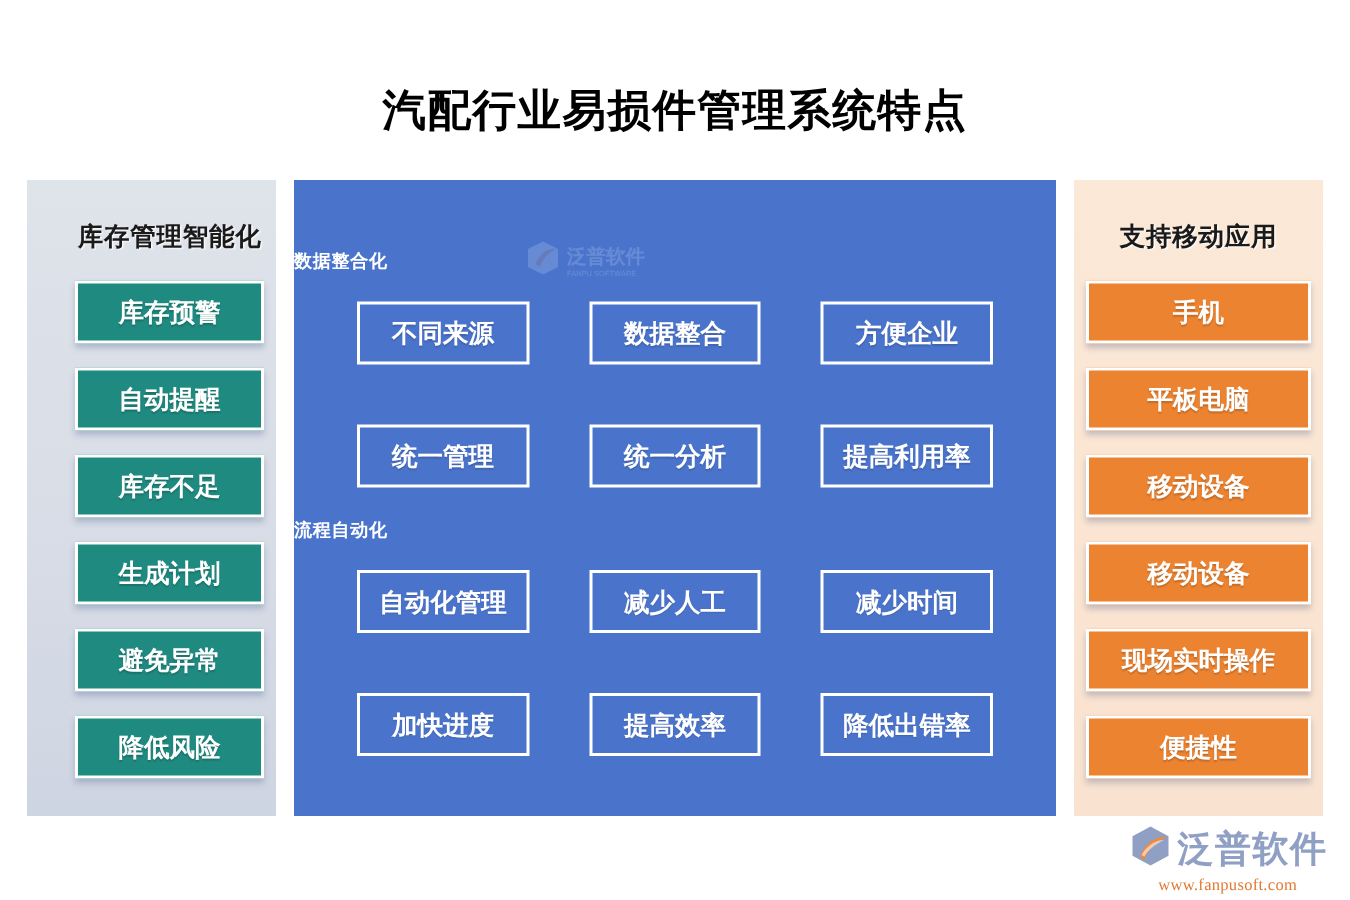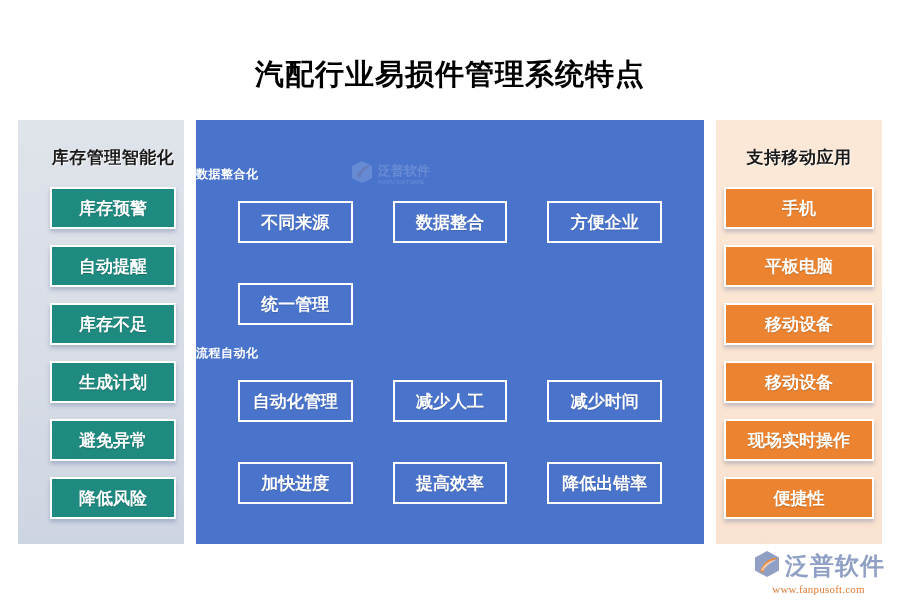--- a/index.html
+++ b/index.html
@@ -232,20 +232,26 @@
           <span>不同来源</span>
         </div>
         <div class="cell">
           <span>数据整合</span>
         </div>
         <div class="cell">
           <span>方便企业</span>
         </div>
         <div class="cell">
           <span>统一管理</span>
+        </div>
+        <div class="cell">
+          <span>统一分析</span>
+        </div>
+        <div class="cell">
+          <span>提高利用率</span>
         </div>
       </div>
     </div>
 
     <div class="center-section section-2">
       <div class="center-heading">流程自动化</div>
       <div class="grid">
         <div class="cell">
           <span>自动化管理</span>
         </div>

